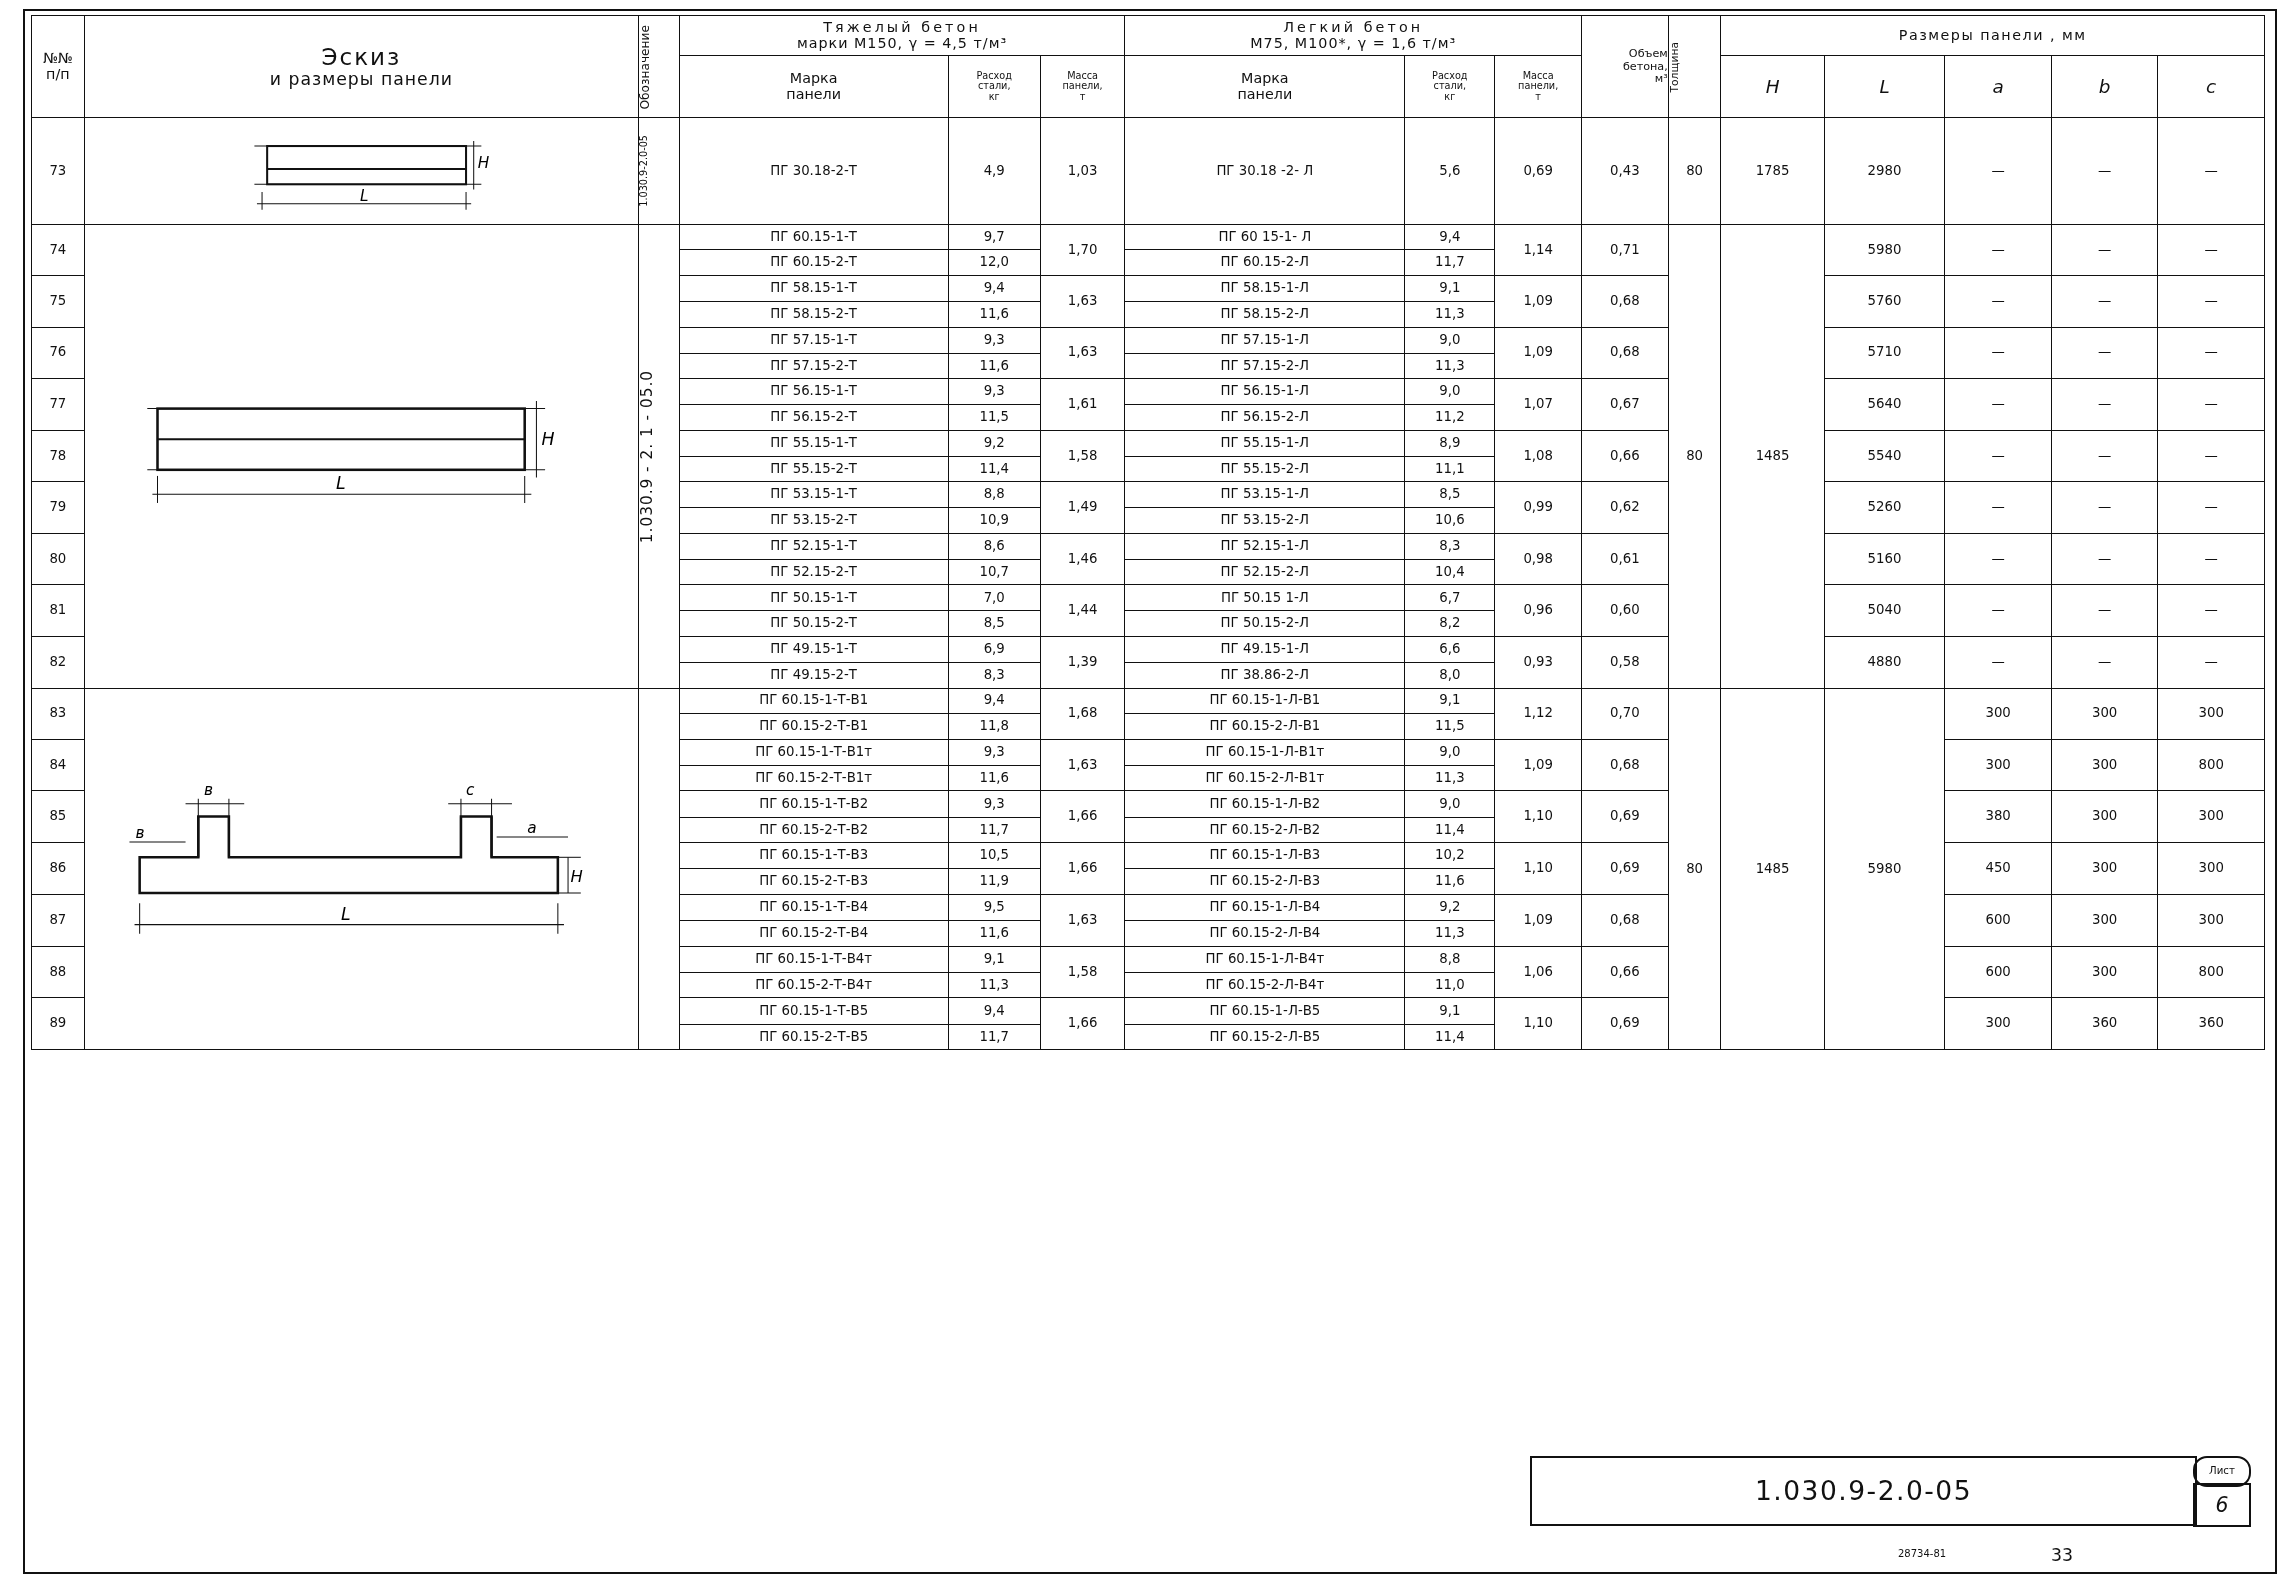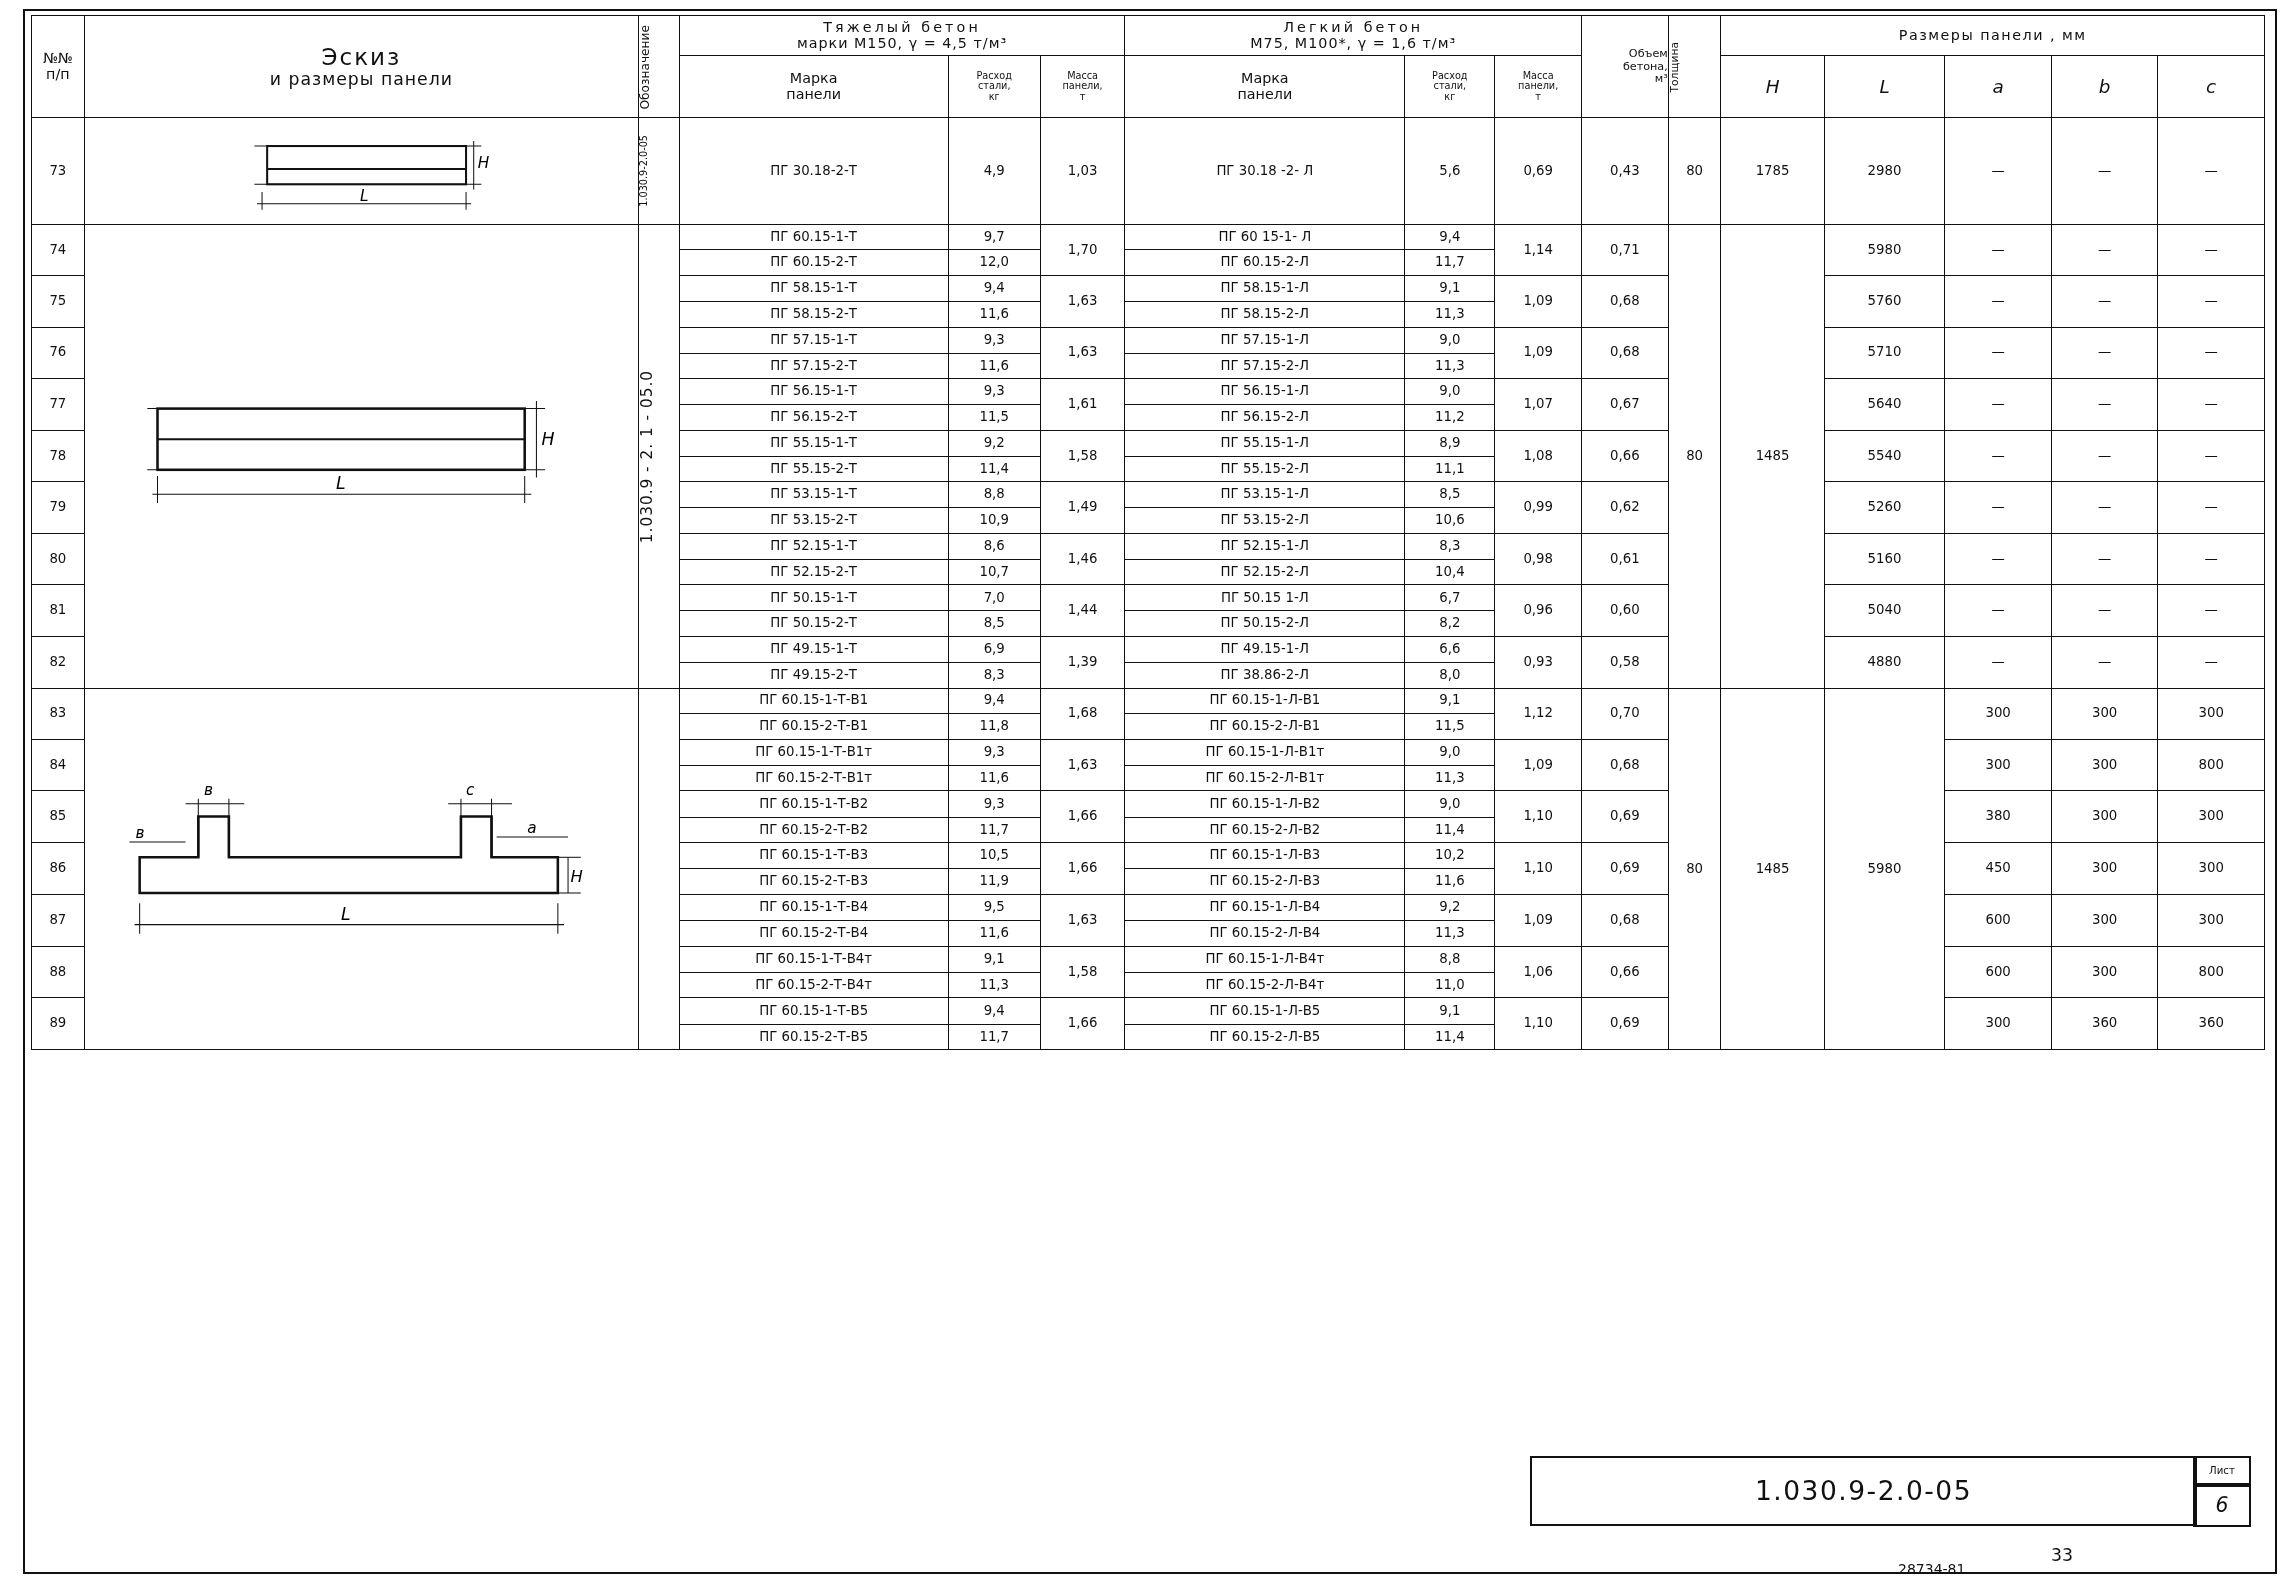--- a/index.html
+++ b/index.html
@@ -582,24 +582,24 @@
         <td class="cellpair">11,7</td>
         <td class="cellpair">ПГ 60.15-2-Л-В5</td>
         <td class="cellpair">11,4</td>
       </tr>
     </tbody>
   </table>
 
   <div class="stamp" style="left:1530px;top:1456px;width:663px;height:66px;">
     <div class="stamp-title" style="text-align:center;line-height:66px;">1.030.9-2.0-05</div>
   </div>
-  <div class="stamp" style="left:2193px;top:1456px;width:54px;height:26.5px;">
+  <div class="stamp" style="left:2193px;top:1456px;width:54px;height:26.5px;border-radius:14px;">
     <div class="tiny" style="text-align:center;line-height:26.5px;">Лист</div>
   </div>
   <div class="stamp" style="left:2193px;top:1483px;width:54px;height:40px;">
     <div style="text-align:center;line-height:40px;font-size:20.4px;font-style:italic;">6</div>
   </div>
 
-  <div style="position:absolute;left:1898px;top:1548px;font-size:14px;margin-top:13px;">28734-81</div>
+  <div style="position:absolute;left:1898px;top:1548px;font-size:10px;">28734-81</div>
   <div style="position:absolute;left:2051px;top:1545px;font-size:17.3px;">33</div>
 
 </div>
 
 
 </body></html>

